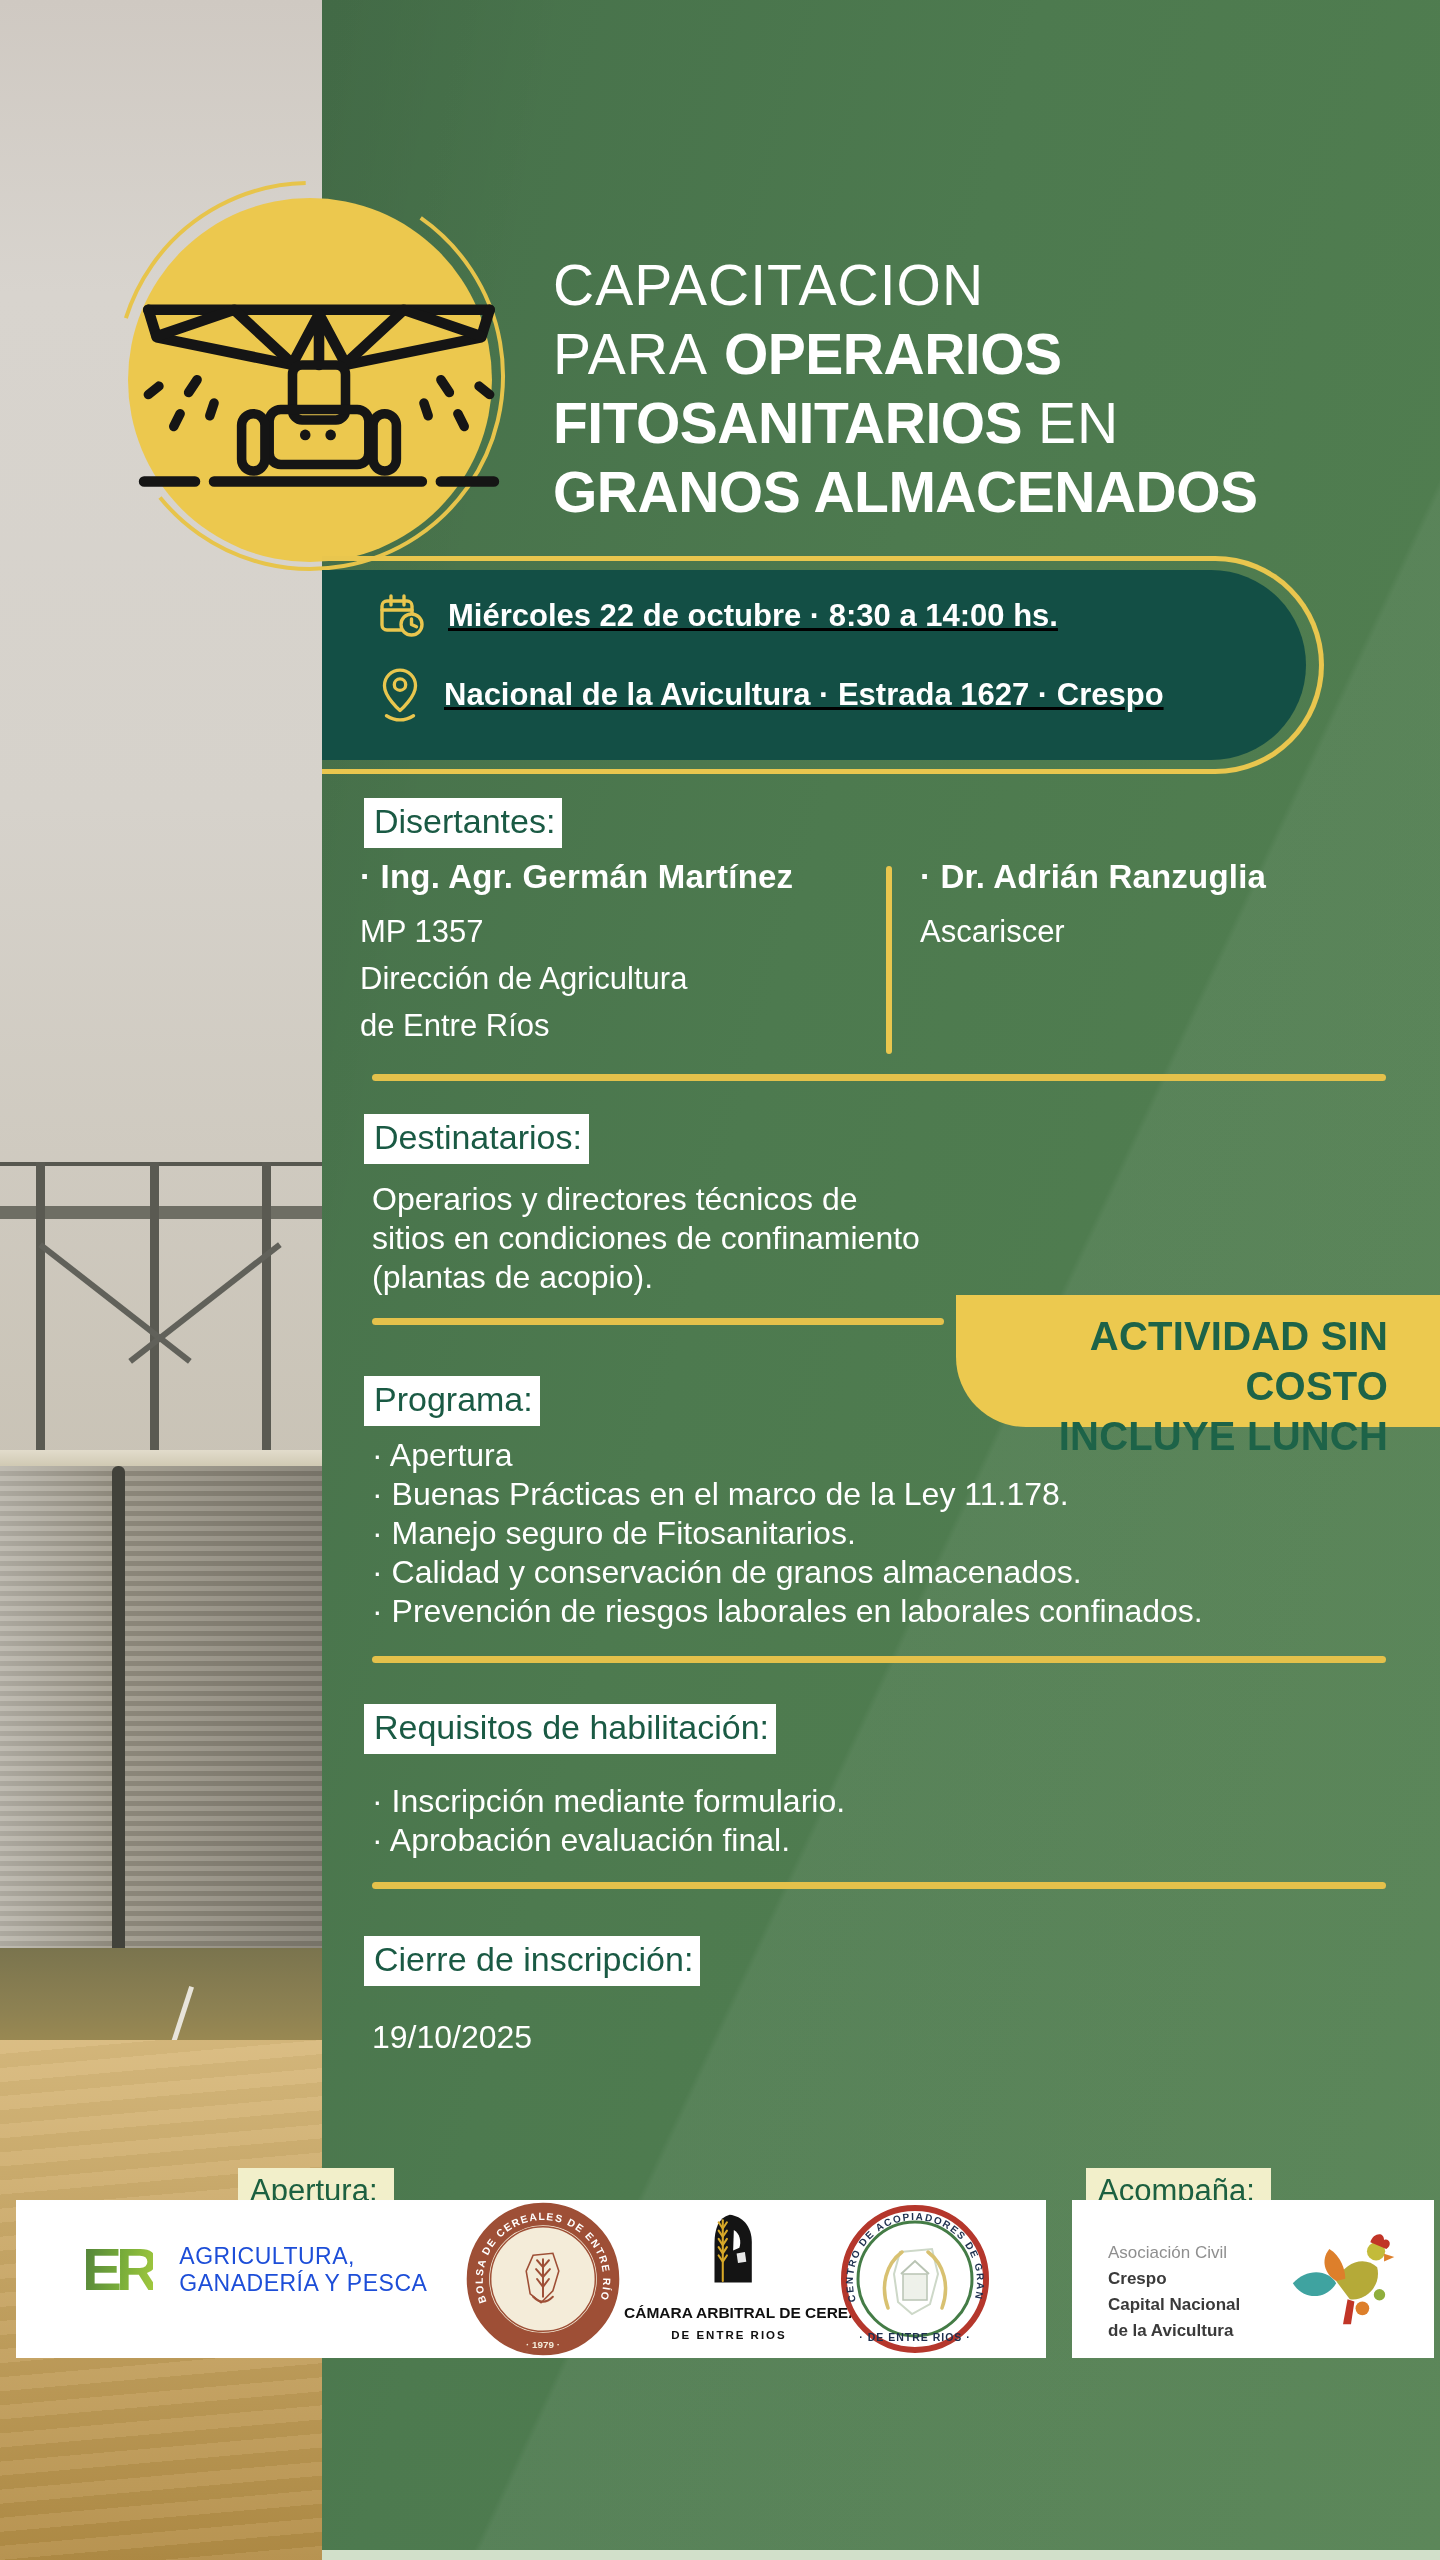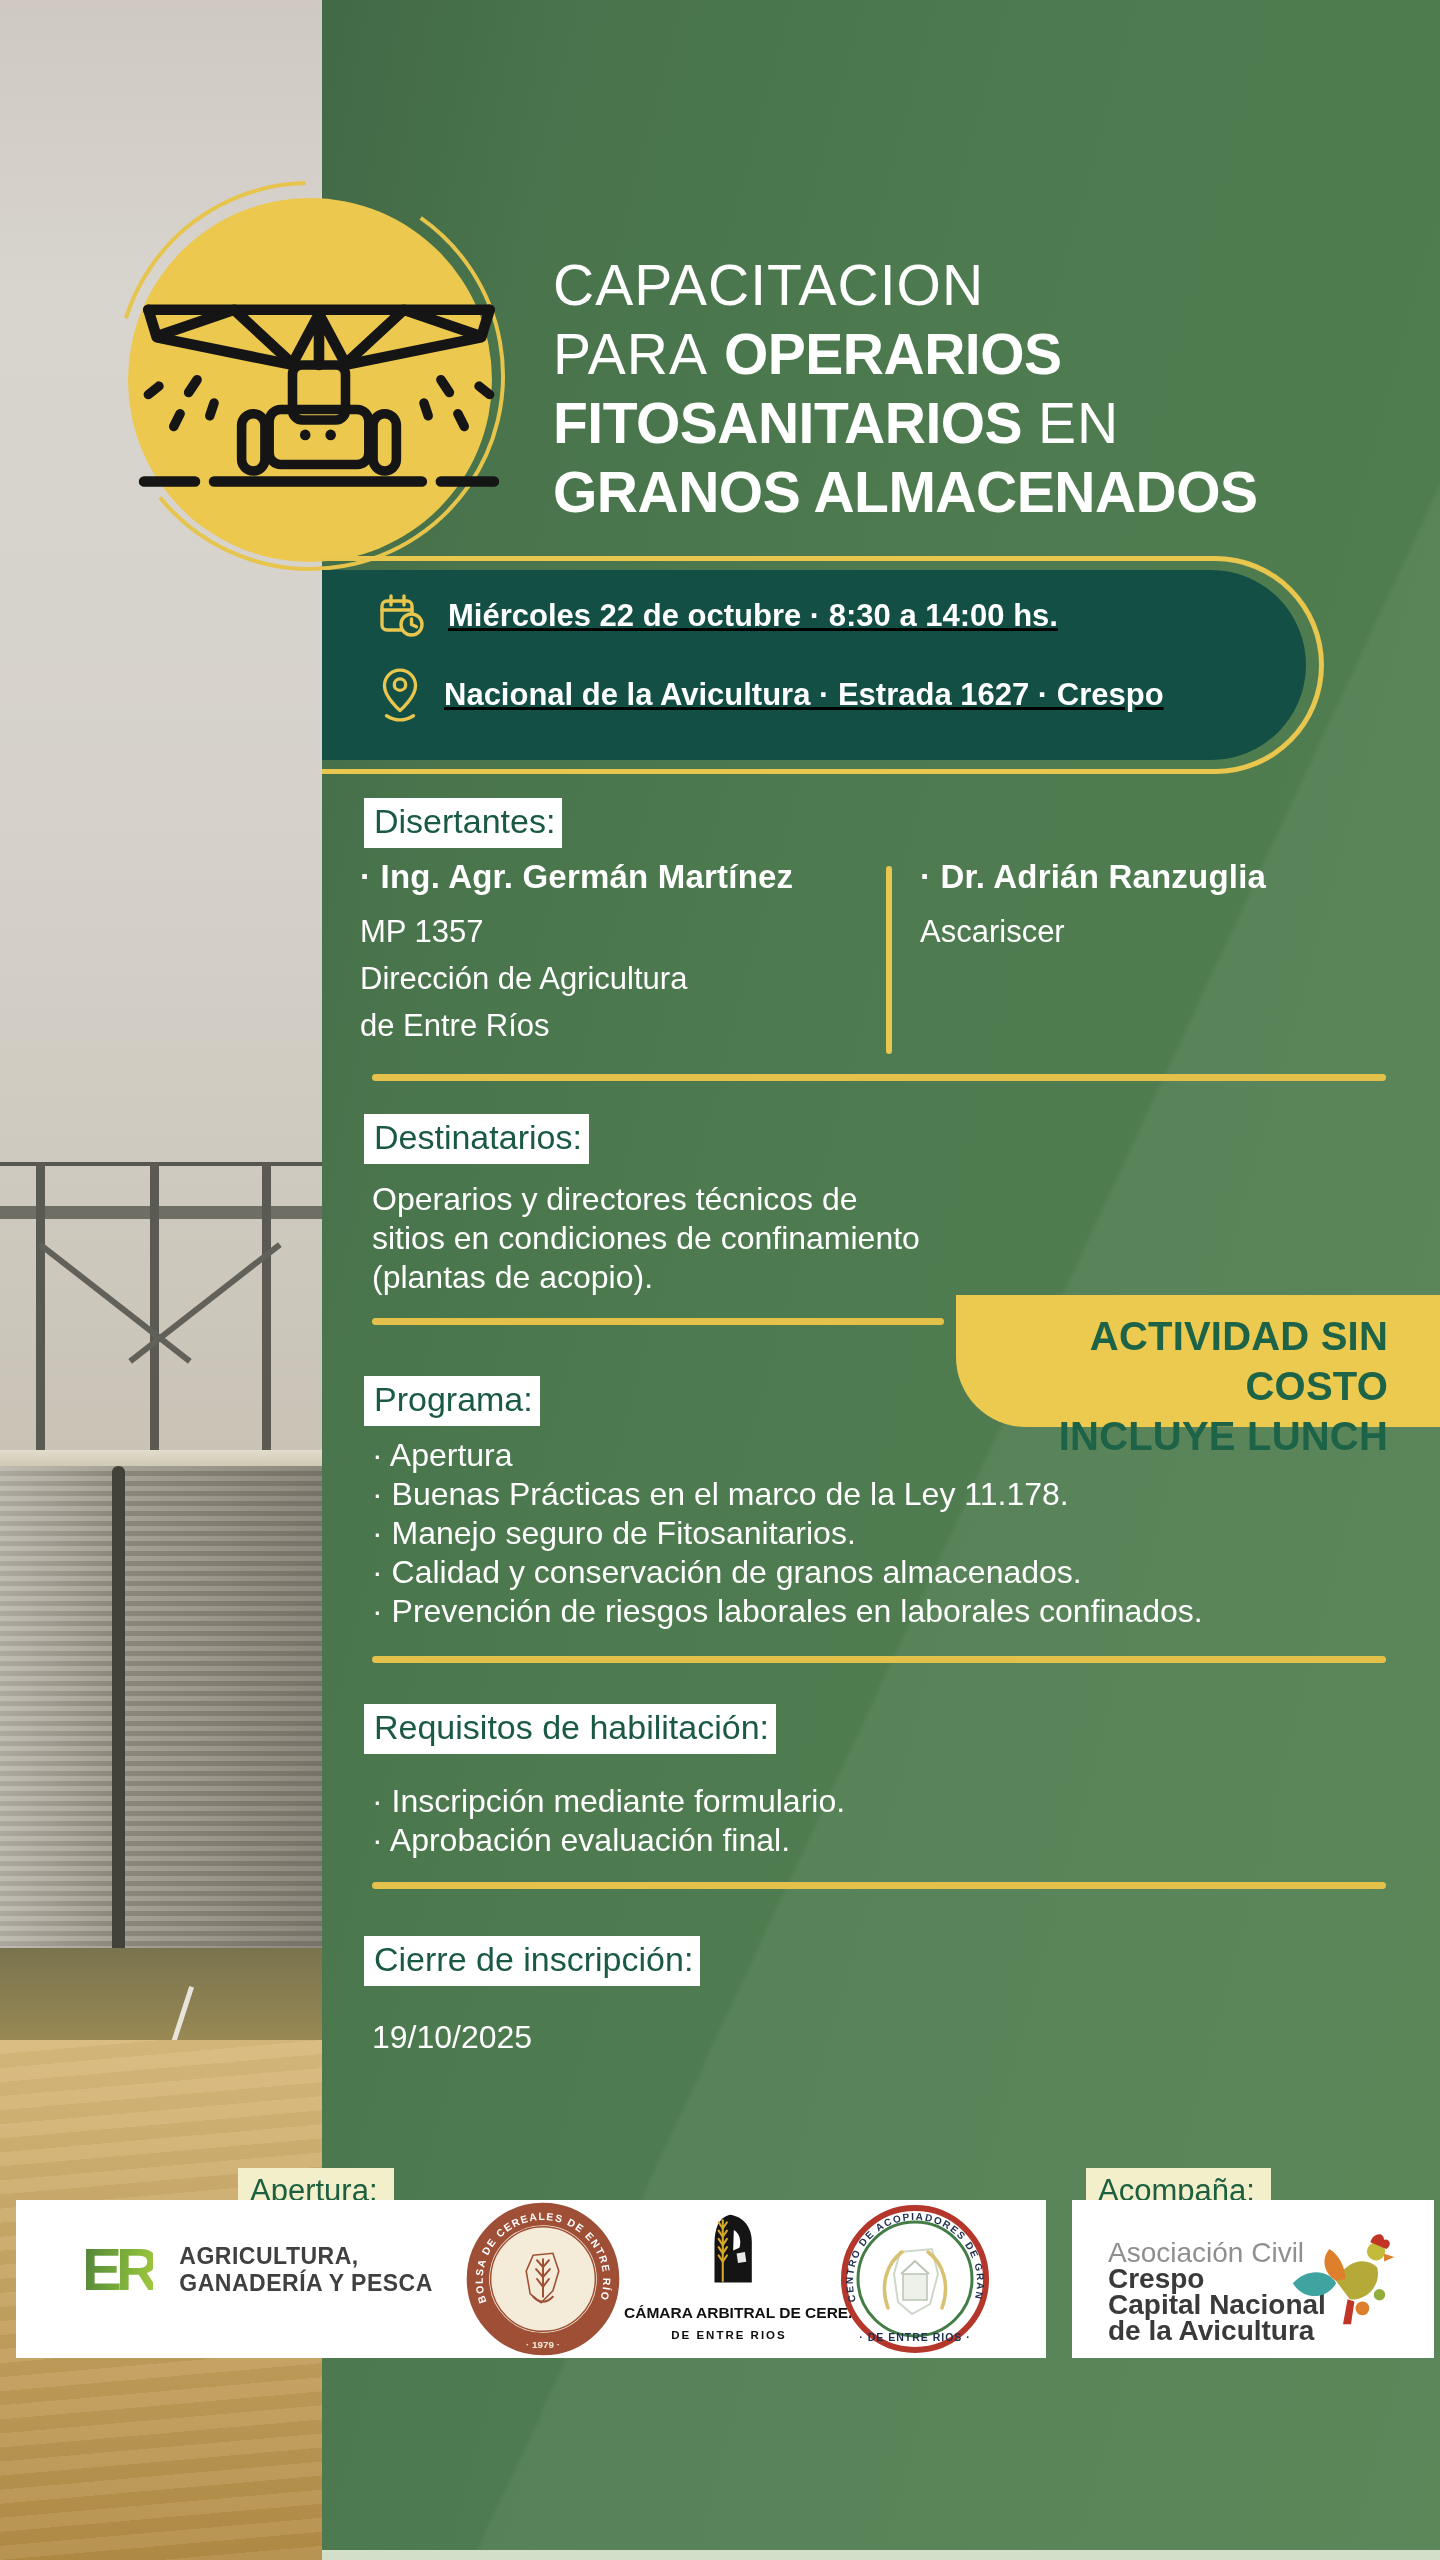--- a/index.html
+++ b/index.html
@@ -93,28 +93,28 @@
   .footer-chip{position:absolute;background:#f2efca;color:#1c6040;font-size:31px;line-height:1.2;
      padding:4px 16px 8px 12px;white-space:nowrap;}
   .chip-organizan{left:238px;top:2168px;}
   .chip-acompana{left:1086px;top:2168px;}
   .logo-bar{position:absolute;left:16px;top:2200px;width:1030px;height:158px;background:#ffffff;}
   .acomp-box{position:absolute;left:1072px;top:2200px;width:362px;height:158px;background:#ffffff;}
   .er-group{position:absolute;left:66px;top:40px;display:flex;align-items:center;}
   .er-mark{font-size:60px;font-weight:800;letter-spacing:-6px;line-height:1;
      background:linear-gradient(100deg,#50803a 0%,#79ad3a 55%,#a2c93e 100%);
      -webkit-background-clip:text;background-clip:text;color:transparent;margin-right:26px;}
-  .er-text{color:#404040;font-weight:700;font-size:23px;line-height:27px;letter-spacing:.5px;white-space:nowrap;}
+  .er-text{color:#1d4ed8;font-weight:400;font-size:23px;line-height:27px;letter-spacing:.5px;white-space:nowrap;}
   .bolsa-seal{position:absolute;left:448px;top:0;width:158px;height:158px;}
   .camara-group{position:absolute;left:608px;top:6px;width:210px;text-align:center;}
   .camara-svg{width:76px;height:92px;}
   .camara-line1{color:#101010;font-weight:700;font-size:15.5px;margin-top:2px;white-space:nowrap;}
   .camara-line2{color:#101010;font-weight:700;font-size:11.5px;letter-spacing:2px;margin-top:7px;}
   .centro-seal{position:absolute;left:824px;top:4px;width:150px;height:150px;}
-  .acomp-text{position:absolute;left:36px;top:40px;font-size:28px;line-height:26px;white-space:nowrap;}
+  .acomp-text{position:absolute;left:36px;top:40px;font-size:17px;line-height:26px;white-space:nowrap;}
   .acomp-gray{color:#8f8f8f;font-weight:400;}
   .acomp-bold{color:#3a3a3a;font-weight:800;}
   .rooster-svg{position:absolute;left:214px;top:24px;width:114px;height:114px;}
 </style>
 </head>
 <body>
 
 <div class="poster">
 
   <div class="photo-strip">

